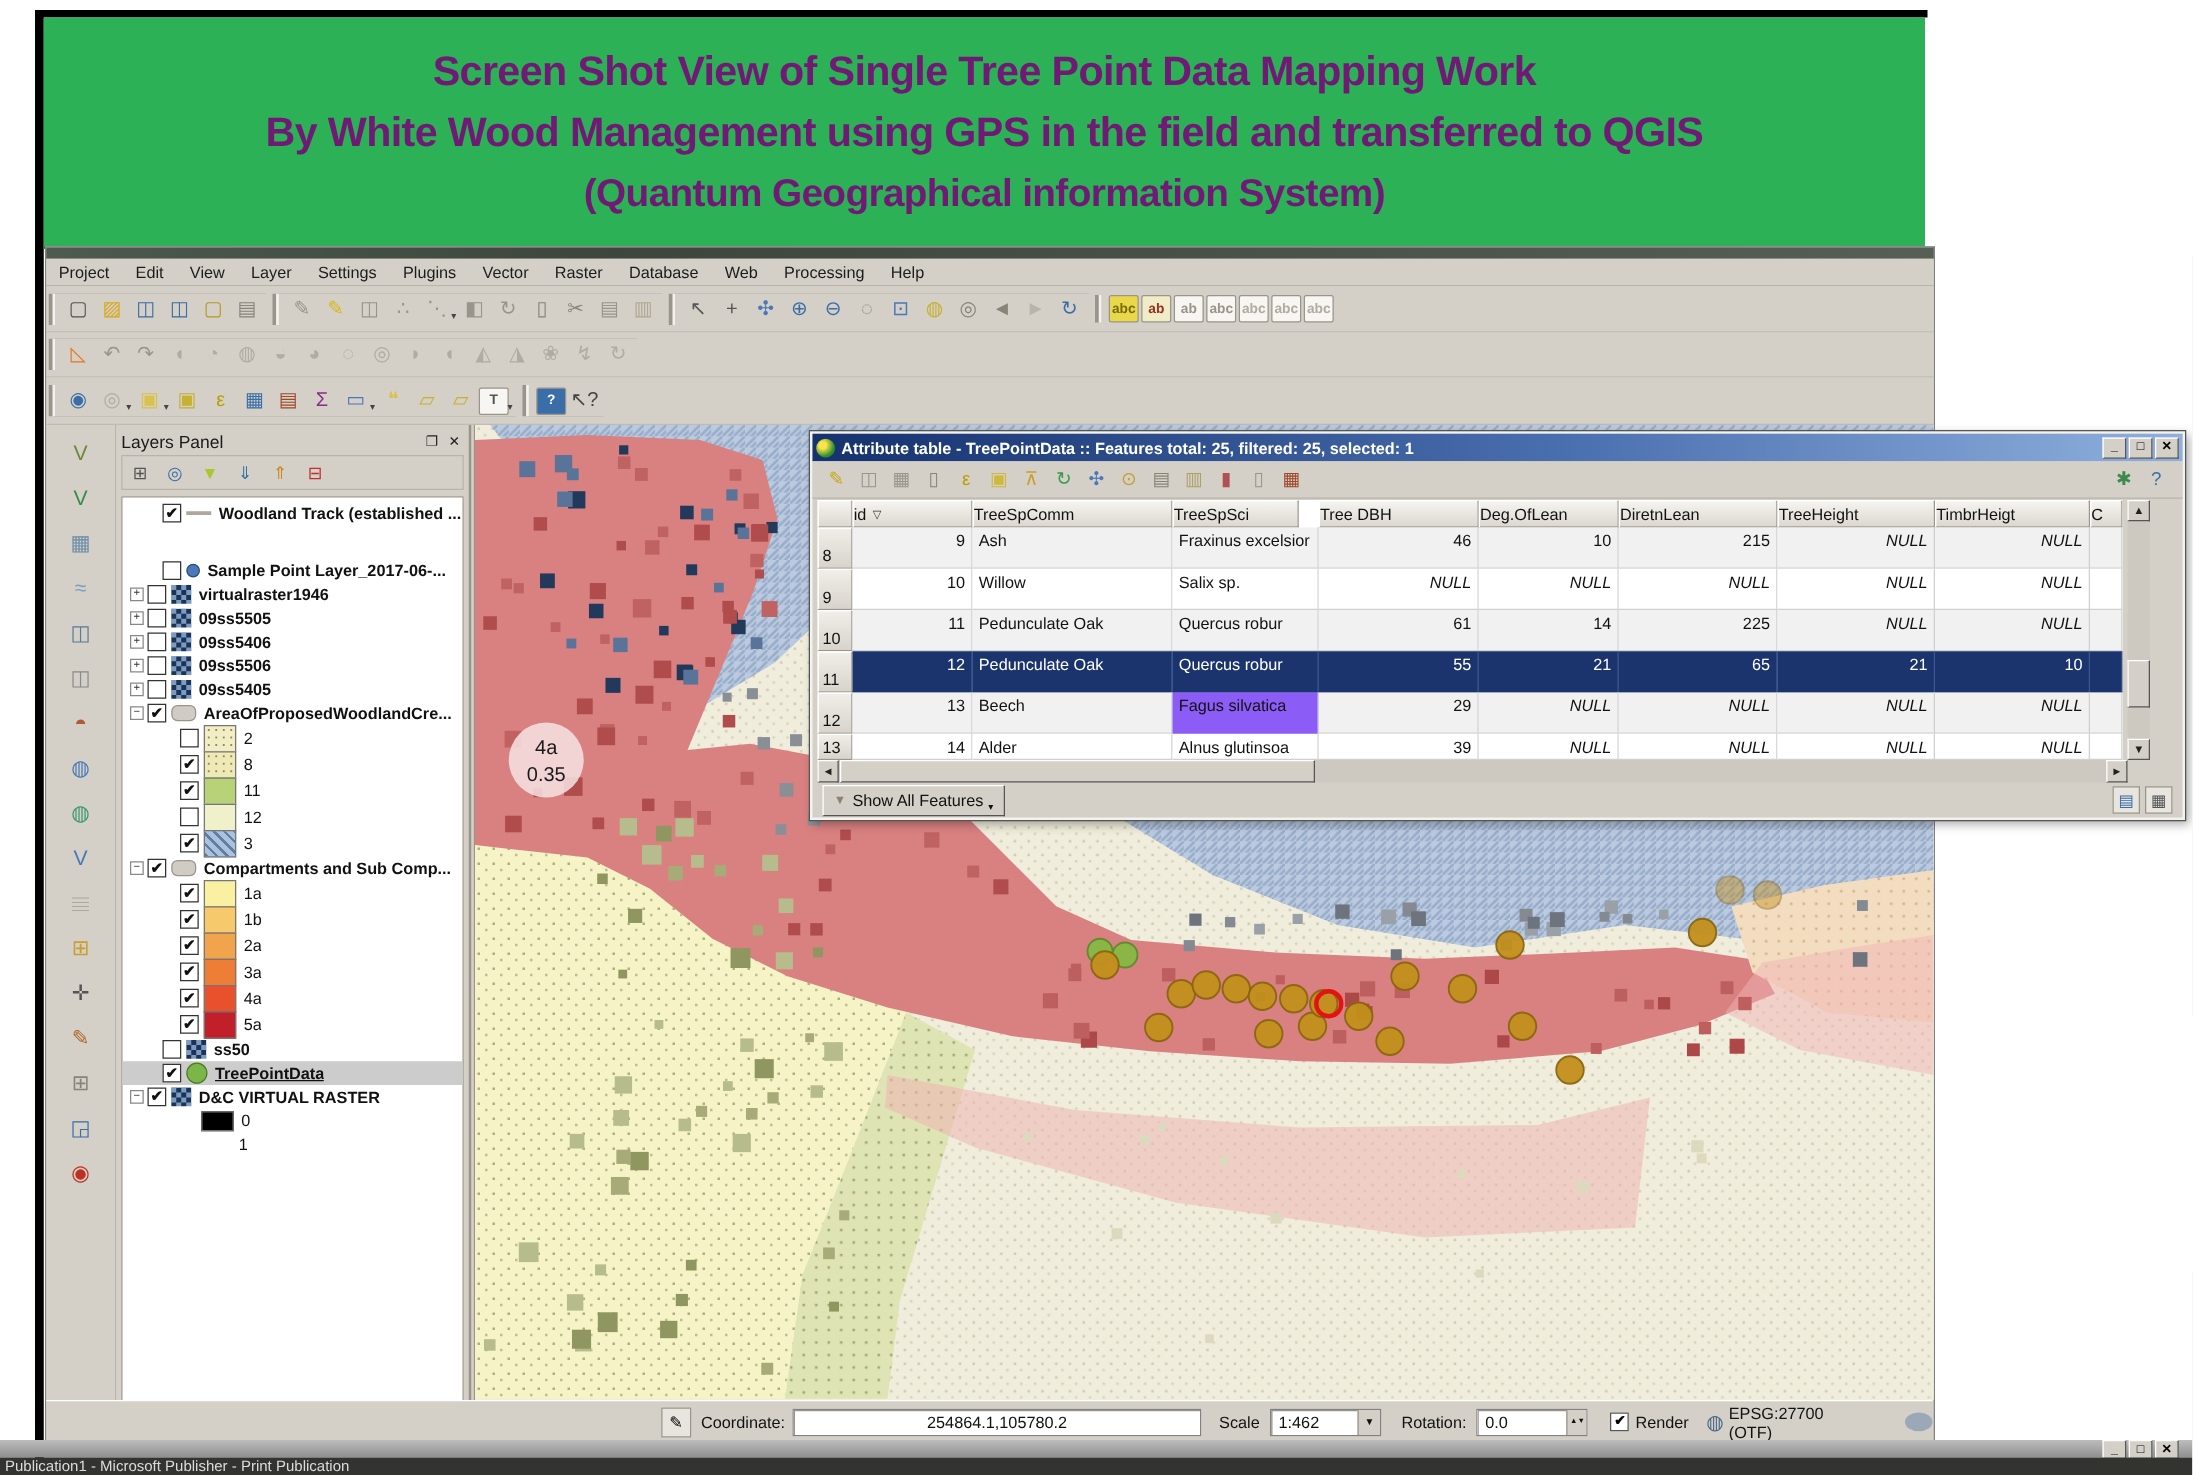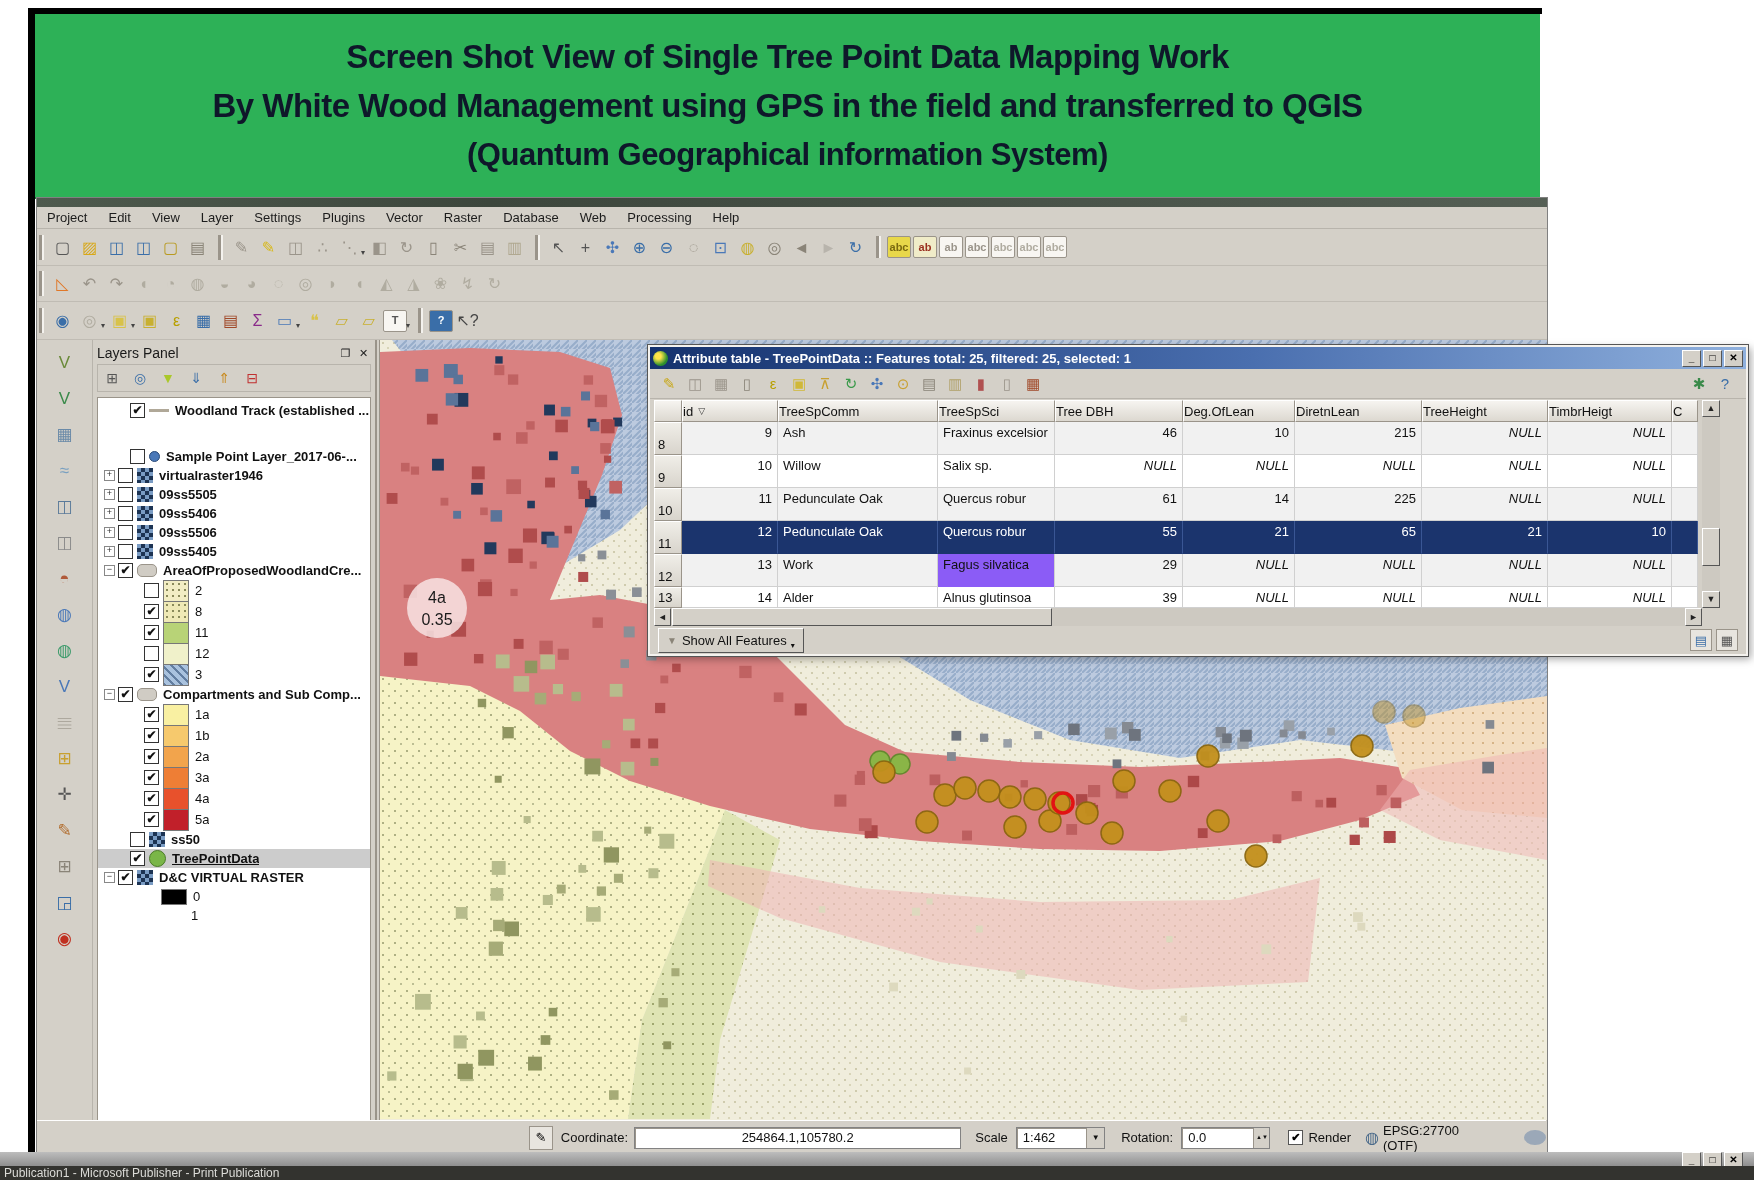--- a/index.html
+++ b/index.html
@@ -4,21 +4,21 @@
 <style>
   html,body{margin:0;padding:0;background:#ffffff;font-family:"Liberation Sans",sans-serif;}
   #page{position:relative;width:1754px;height:1180px;background:#fff;overflow:hidden;}
   .abs{position:absolute;}
   
   #frame-left{left:28px;top:8px;width:7px;height:1172px;background:#000;}
   #frame-top{left:28px;top:8px;width:1514px;height:6px;background:#000;}
   
   #banner{left:35px;top:14px;width:1505px;height:183px;background:#2db157;border-bottom:2px solid #1d7f3e;
           display:flex;flex-direction:column;justify-content:center;align-items:center;}
-  .banner-line{font-weight:bold;color:#0f172a;letter-spacing:-0.5px;line-height:49px;white-space:nowrap;}
+  .banner-line{font-weight:bold;color:#701a75;letter-spacing:-0.5px;line-height:49px;white-space:nowrap;}
   .banner-1,.banner-2{font-size:33px;}
   .banner-3{font-size:31px;}
   
   #qgis{left:36px;top:197px;width:1510px;height:956px;background:#d4d0c8;border:1px solid #808080;}
   #qgis-titlestrip{left:0;top:0;width:100%;height:9px;background:linear-gradient(90deg,#4e5a4e,#3c463c 30%,#555f55);}
   #menubar{left:0;top:9px;width:100%;height:22px;background:#d4d0c8;display:flex;align-items:center;padding-left:10px;box-sizing:border-box;border-bottom:1px solid #b8b4ac;}
   .menu-item{font-size:13px;color:#1c1c1c;margin-right:21px;}
   .tb-row{left:0;width:100%;background:#d4d0c8;display:flex;align-items:center;box-sizing:border-box;border-bottom:1px solid #c0bcb4;}
   #tb1{top:31px;height:37px;}
   #tb2{top:68px;height:36px;}
@@ -723,21 +723,21 @@
         </span>
       <span id="attr-tb-right">
           <span class="tb-icon" style="color: rgb(58, 138, 74);">✱</span>
           <span class="tb-icon" style="color: rgb(58, 110, 168);">?</span>
         </span>
     </div>
     <div class="abs" id="attr-table">
         <div class="at-hcell" style="left: 0px; width: 28px;"></div>
         <div class="at-hcell" style="left: 28px; width: 96px;">id<span class="sort-glyph">▽</span></div>
         <div class="at-hcell" style="left: 124px; width: 160px;">TreeSpComm</div>
-        <div class="at-hcell" style="left: 284px; width: 117px;">TreeSpSci</div>
+        <div class="at-hcell" style="left: 284px; width: 101px;">TreeSpSci</div>
         <div class="at-hcell" style="left: 401px; width: 128px;">Tree DBH</div>
         <div class="at-hcell" style="left: 529px; width: 112px;">Deg.OfLean</div>
         <div class="at-hcell" style="left: 641px; width: 127px;">DiretnLean</div>
         <div class="at-hcell" style="left: 768px; width: 126px;">TreeHeight</div>
         <div class="at-hcell" style="left: 894px; width: 124px;">TimbrHeigt</div>
         <div class="at-hcell" style="left: 1018px; width: 26px;">C</div>
         <div>
           <div class="at-rowhdr" style="left: 0px; top: 22px; width: 28px; height: 33px;">8</div>
           <div class="at-cell num" style="left: 28px; top: 22px; width: 96px; height: 33px; background: rgb(241, 241, 241);">9</div>
           <div class="at-cell" style="left: 124px; top: 22px; width: 160px; height: 33px; background: rgb(241, 241, 241);">Ash</div>
@@ -781,21 +781,21 @@
           <div class="at-cell num" style="left: 401px; top: 121px; width: 128px; height: 33px;">55</div>
           <div class="at-cell num" style="left: 529px; top: 121px; width: 112px; height: 33px;">21</div>
           <div class="at-cell num" style="left: 641px; top: 121px; width: 127px; height: 33px;">65</div>
           <div class="at-cell num" style="left: 768px; top: 121px; width: 126px; height: 33px;">21</div>
           <div class="at-cell num" style="left: 894px; top: 121px; width: 124px; height: 33px;">10</div>
           <div class="at-cell" style="left: 1018px; top: 121px; width: 26px; height: 33px;"></div>
         </div>
         <div>
           <div class="at-rowhdr" style="left: 0px; top: 154px; width: 28px; height: 33px;">12</div>
           <div class="at-cell num" style="left: 28px; top: 154px; width: 96px; height: 33px; background: rgb(241, 241, 241);">13</div>
-          <div class="at-cell" style="left: 124px; top: 154px; width: 160px; height: 33px; background: rgb(241, 241, 241);">Work</div>
+          <div class="at-cell" style="left: 124px; top: 154px; width: 160px; height: 33px; background: rgb(241, 241, 241);">Beech</div>
           <div class="at-cell" style="left: 284px; top: 154px; width: 117px; height: 48px; background: #8b5cf6;">Fagus silvatica</div>
           <div class="at-cell num" style="left: 401px; top: 154px; width: 128px; height: 33px; background: rgb(241, 241, 241);">29</div>
           <div class="at-cell null" style="left: 529px; top: 154px; width: 112px; height: 33px; background: rgb(241, 241, 241);">NULL</div>
           <div class="at-cell null" style="left: 641px; top: 154px; width: 127px; height: 33px; background: rgb(241, 241, 241);">NULL</div>
           <div class="at-cell null" style="left: 768px; top: 154px; width: 126px; height: 33px; background: rgb(241, 241, 241);">NULL</div>
           <div class="at-cell null" style="left: 894px; top: 154px; width: 124px; height: 33px; background: rgb(241, 241, 241);">NULL</div>
           <div class="at-cell" style="left: 1018px; top: 154px; width: 26px; height: 33px; background: rgb(241, 241, 241);"></div>
         </div>
         <div>
           <div class="at-rowhdr" style="left: 0px; top: 187px; width: 28px; height: 21px;">13</div>

